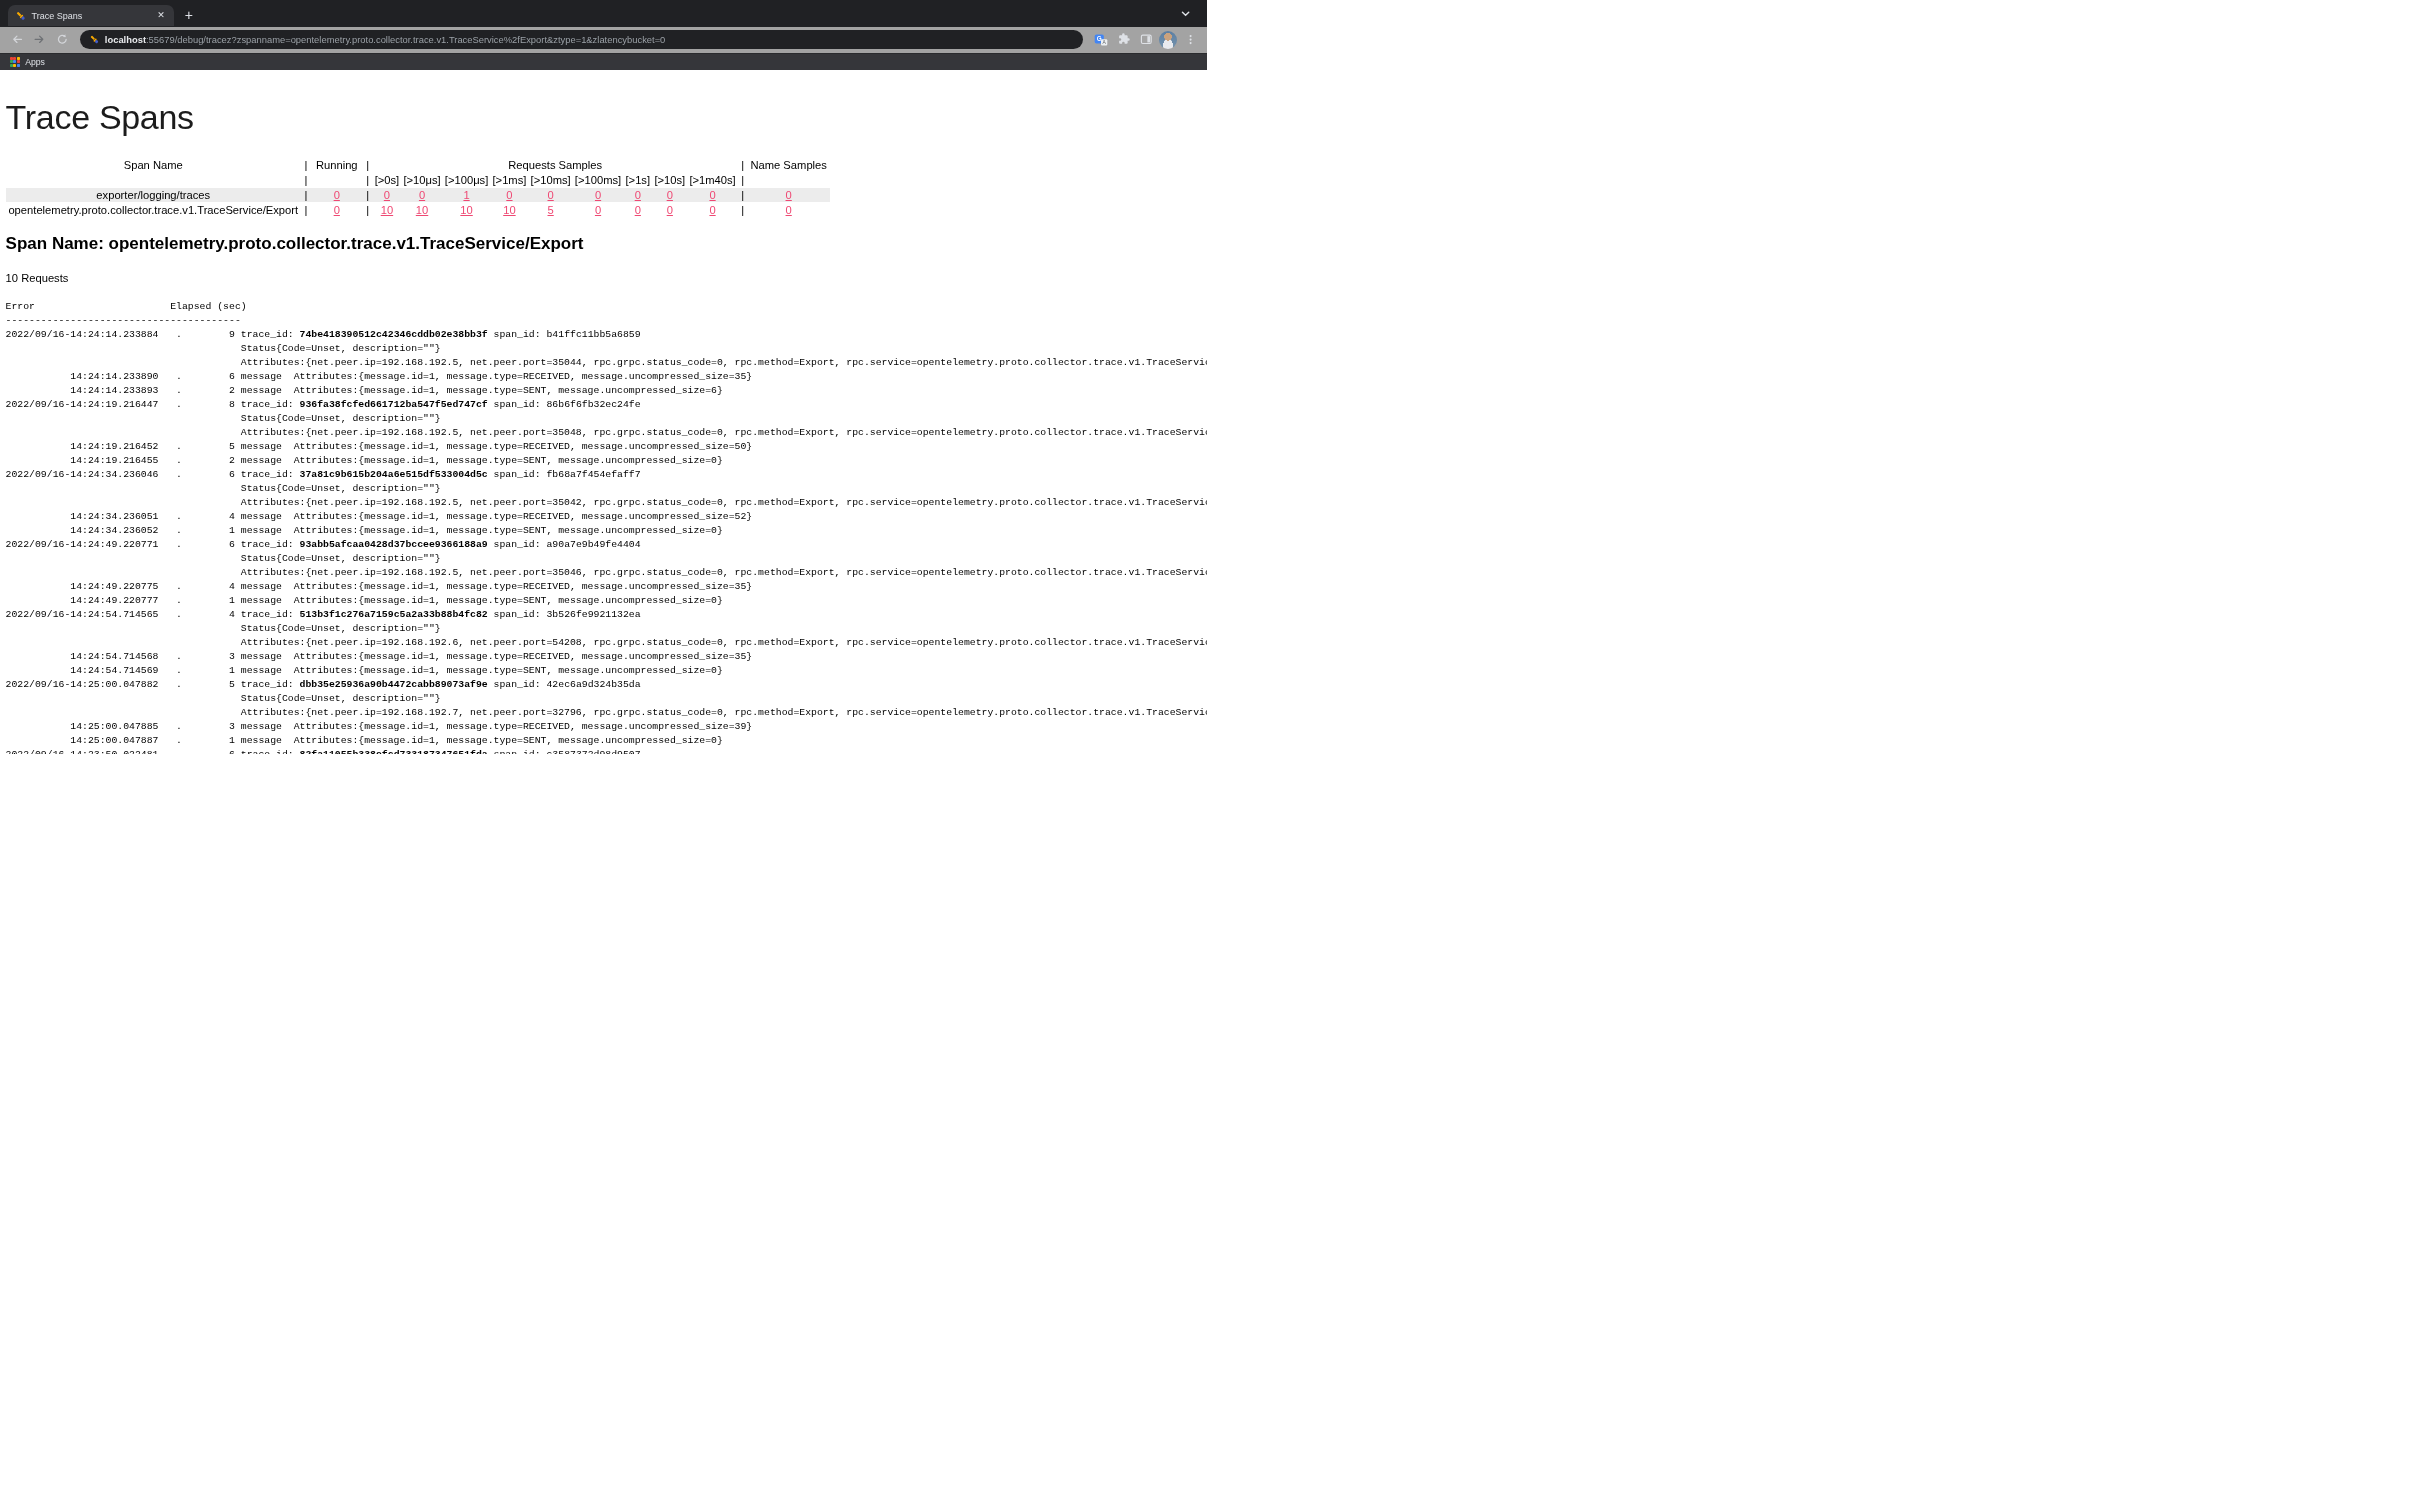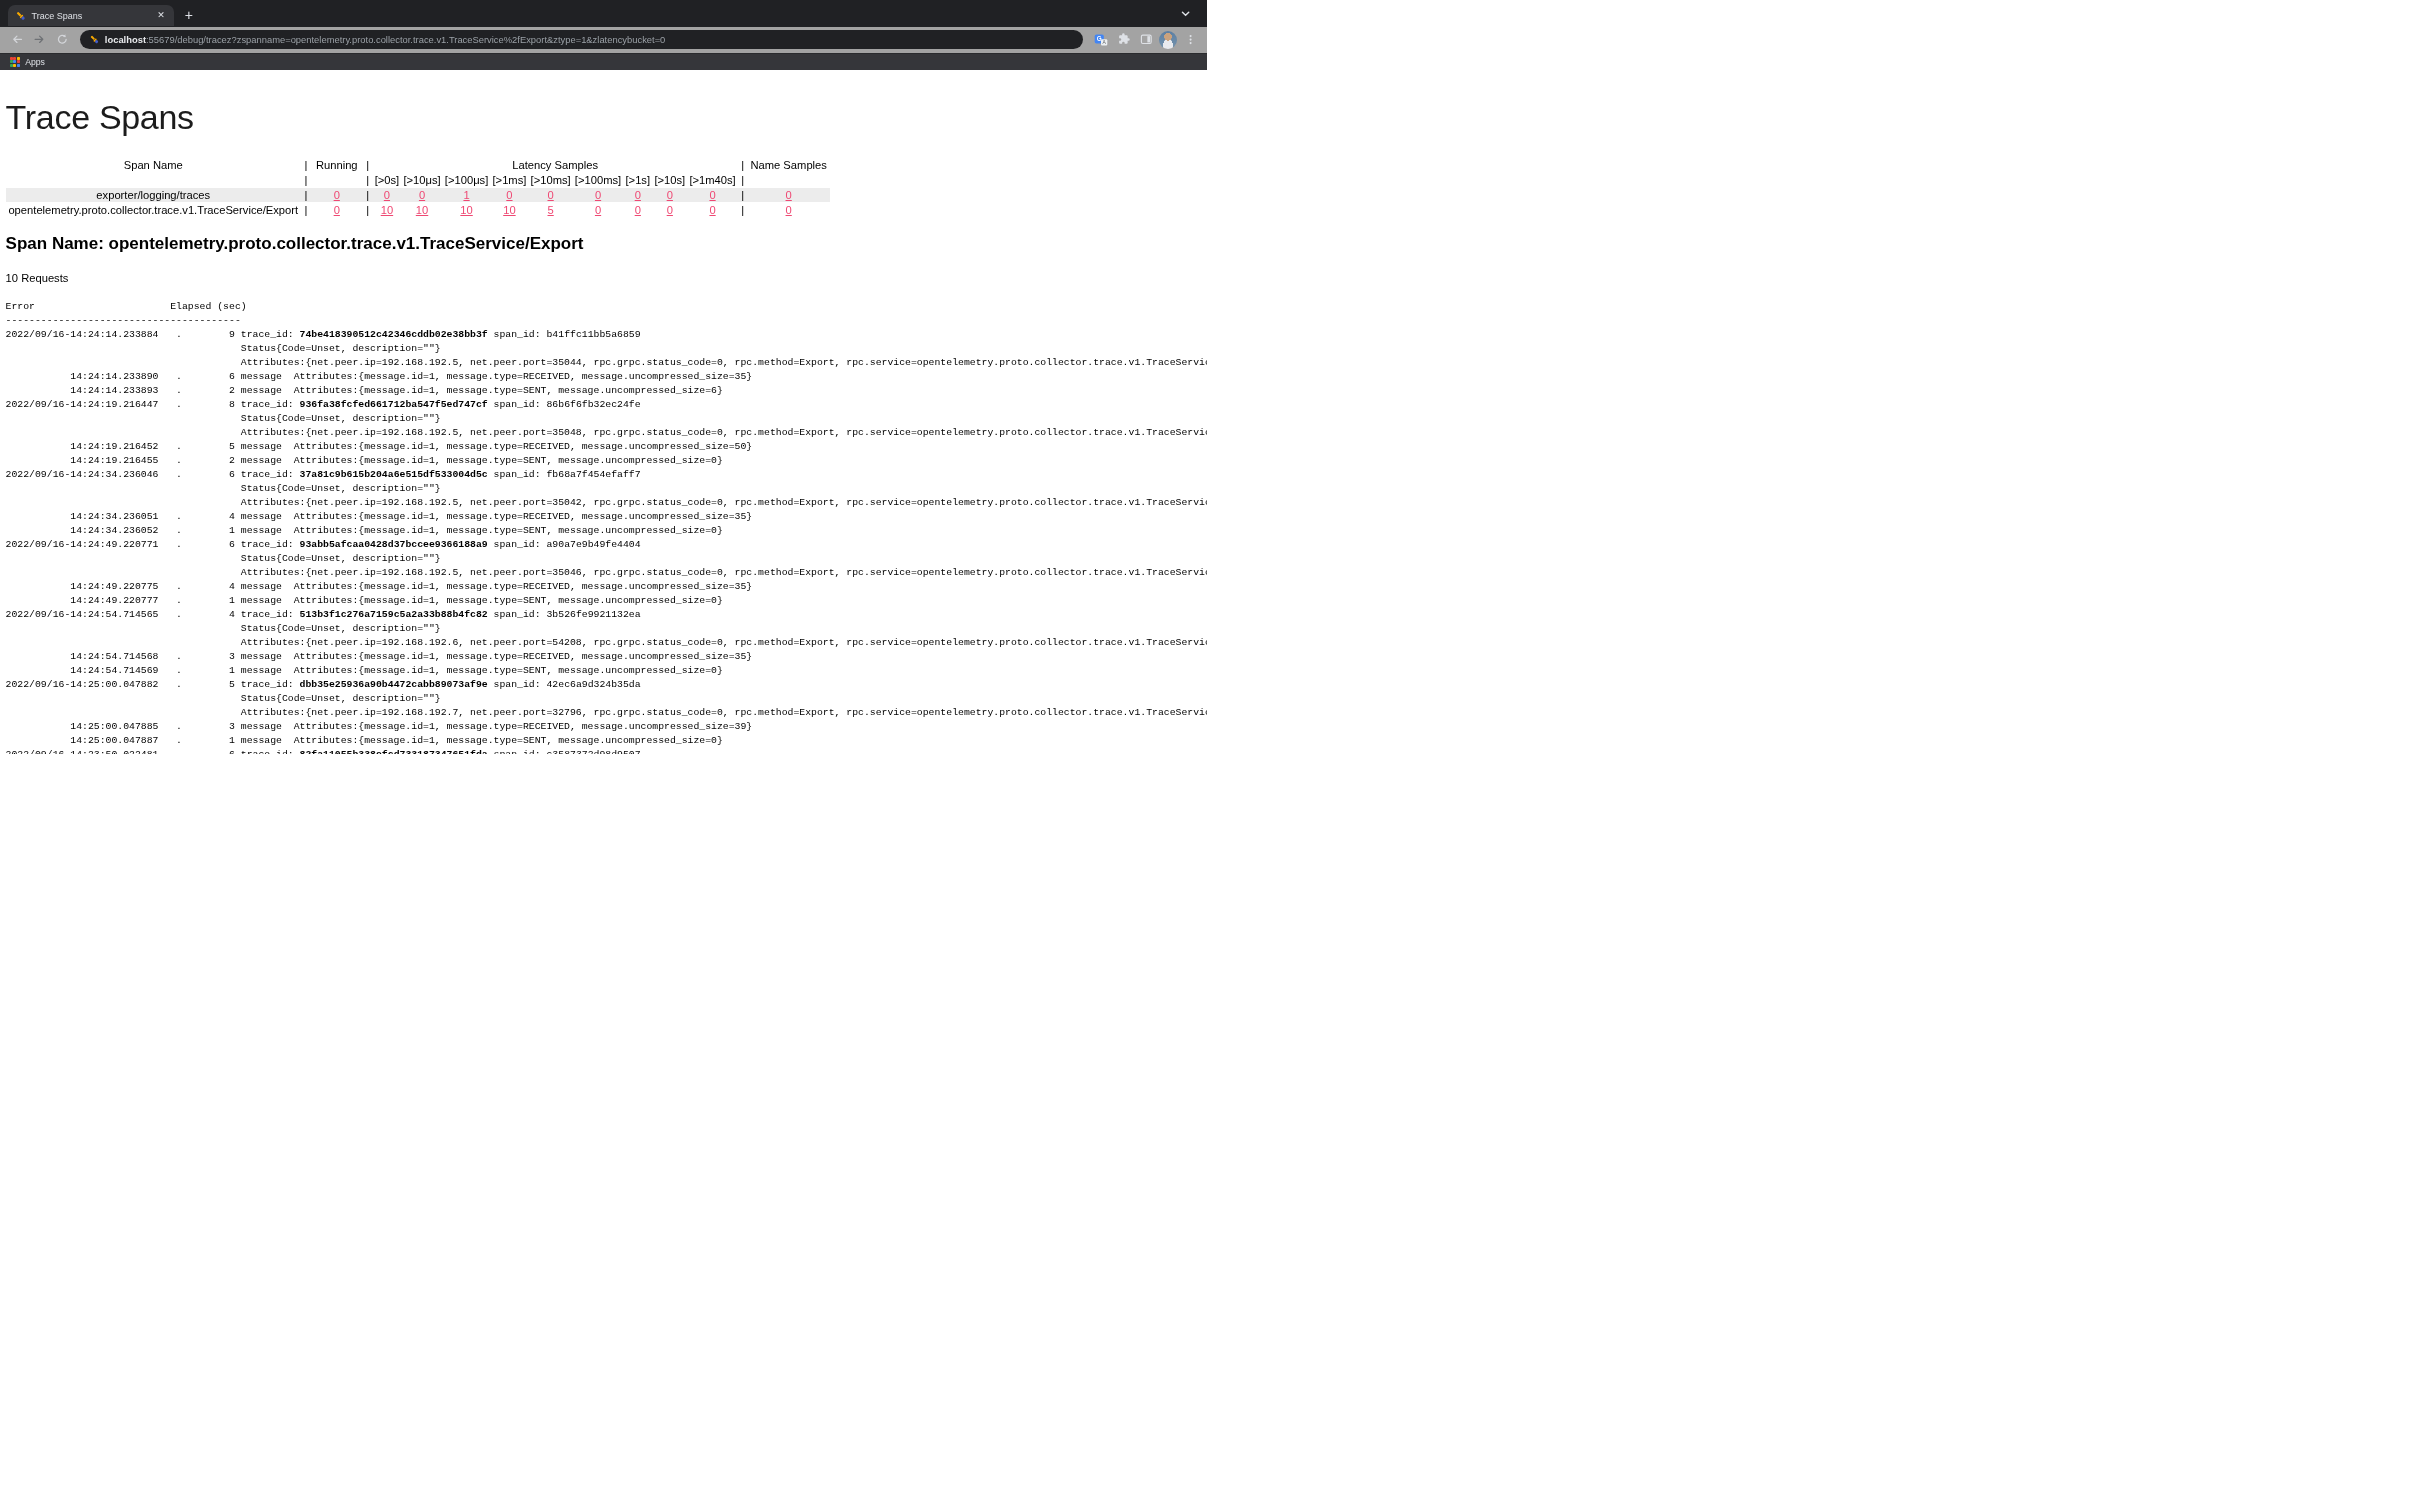--- a/index.html
+++ b/index.html
@@ -179,21 +179,21 @@
       <col style="width:45px">
         <col style="width:9.8px">
         <col style="width:75px">
     </colgroup>
     <thead>
         <tr>
           <th class="name-col">Span Name</th>
           <th class="sep-col">|</th>
           <th>Running</th>
           <th class="sep-col">|</th>
-          <th colspan="9">Latency Samples</th>
+          <th colspan="9">Requests Samples</th>
           <th class="sep-col">|</th>
           <th>Name Samples</th>
         </tr>
         <tr>
           <th class="name-col"></th>
           <th class="sep-col">|</th>
           <th></th>
           <th class="sep-col">|</th>
           <th class="bucket-h">[&gt;0s]</th>
           <th class="bucket-h">[&gt;10μs]</th>
@@ -257,21 +257,21 @@
 <span>           14:24:14.233890   .        6 message  Attributes:{message.id=1, message.type=RECEIVED, message.uncompressed_size=35}</span>
 <span>           14:24:14.233893   .        2 message  Attributes:{message.id=1, message.type=SENT, message.uncompressed_size=6}</span>
 <span>2022/09/16-14:24:19.216447   .        8 trace_id: <b>936fa38fcfed661712ba547f5ed747cf</b> span_id: 86b6f6fb32ec24fe</span>
 <span>                                        Status{Code=Unset, description=""}</span>
 <span>                                        Attributes:{net.peer.ip=192.168.192.5, net.peer.port=35048, rpc.grpc.status_code=0, rpc.method=Export, rpc.service=opentelemetry.proto.collector.trace.v1.TraceService}</span>
 <span>           14:24:19.216452   .        5 message  Attributes:{message.id=1, message.type=RECEIVED, message.uncompressed_size=50}</span>
 <span>           14:24:19.216455   .        2 message  Attributes:{message.id=1, message.type=SENT, message.uncompressed_size=0}</span>
 <span>2022/09/16-14:24:34.236046   .        6 trace_id: <b>37a81c9b615b204a6e515df533004d5c</b> span_id: fb68a7f454efaff7</span>
 <span>                                        Status{Code=Unset, description=""}</span>
 <span>                                        Attributes:{net.peer.ip=192.168.192.5, net.peer.port=35042, rpc.grpc.status_code=0, rpc.method=Export, rpc.service=opentelemetry.proto.collector.trace.v1.TraceService}</span>
-<span>           14:24:34.236051   .        4 message  Attributes:{message.id=1, message.type=RECEIVED, message.uncompressed_size=35}</span>
+<span>           14:24:34.236051   .        4 message  Attributes:{message.id=1, message.type=RECEIVED, message.uncompressed_size=52}</span>
 <span>           14:24:34.236052   .        1 message  Attributes:{message.id=1, message.type=SENT, message.uncompressed_size=0}</span>
 <span>2022/09/16-14:24:49.220771   .        6 trace_id: <b>93abb5afcaa0428d37bccee9366188a9</b> span_id: a90a7e9b49fe4404</span>
 <span>                                        Status{Code=Unset, description=""}</span>
 <span>                                        Attributes:{net.peer.ip=192.168.192.5, net.peer.port=35046, rpc.grpc.status_code=0, rpc.method=Export, rpc.service=opentelemetry.proto.collector.trace.v1.TraceService}</span>
 <span>           14:24:49.220775   .        4 message  Attributes:{message.id=1, message.type=RECEIVED, message.uncompressed_size=35}</span>
 <span>           14:24:49.220777   .        1 message  Attributes:{message.id=1, message.type=SENT, message.uncompressed_size=0}</span>
 <span>2022/09/16-14:24:54.714565   .        4 trace_id: <b>513b3f1c276a7159c5a2a33b88b4fc82</b> span_id: 3b526fe9921132ea</span>
 <span>                                        Status{Code=Unset, description=""}</span>
 <span>                                        Attributes:{net.peer.ip=192.168.192.6, net.peer.port=54208, rpc.grpc.status_code=0, rpc.method=Export, rpc.service=opentelemetry.proto.collector.trace.v1.TraceService}</span>
 <span>           14:24:54.714568   .        3 message  Attributes:{message.id=1, message.type=RECEIVED, message.uncompressed_size=35}</span>

